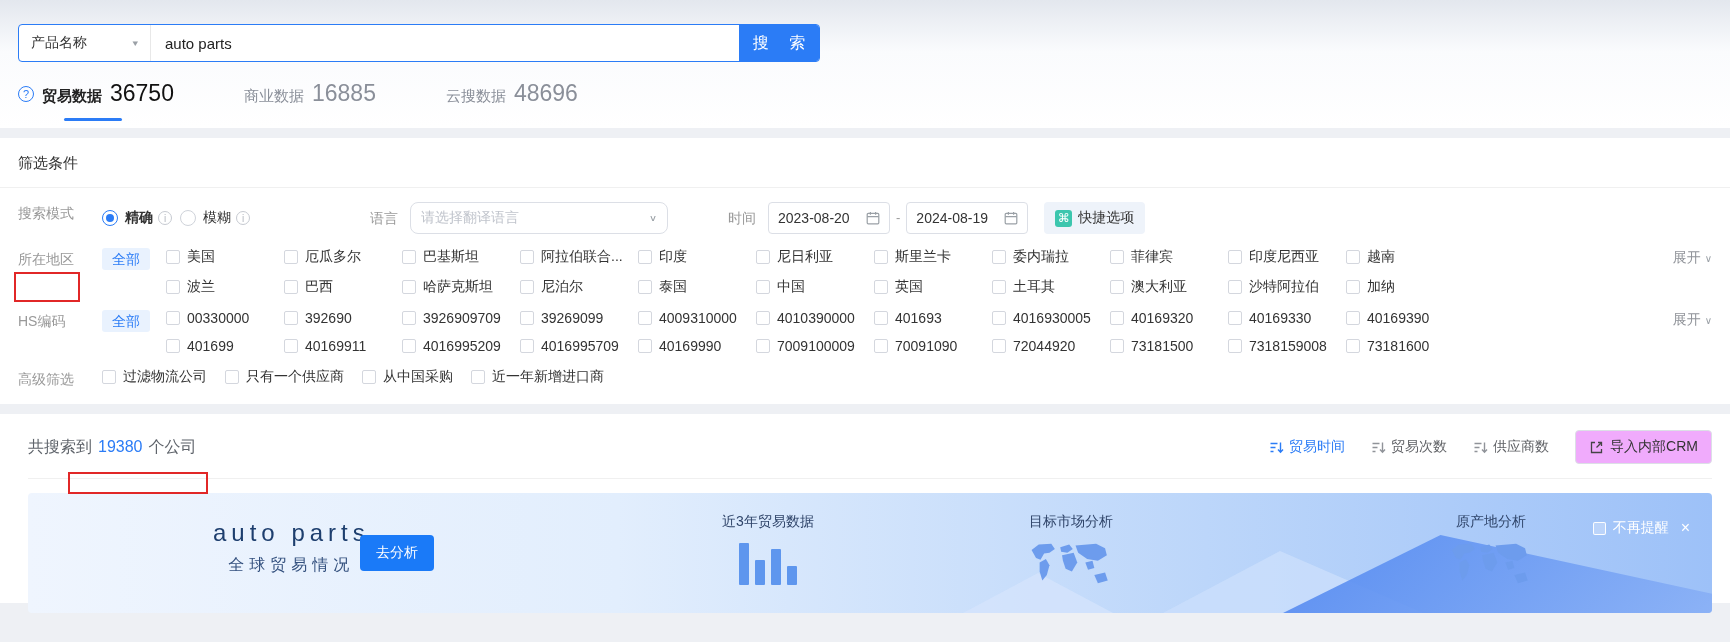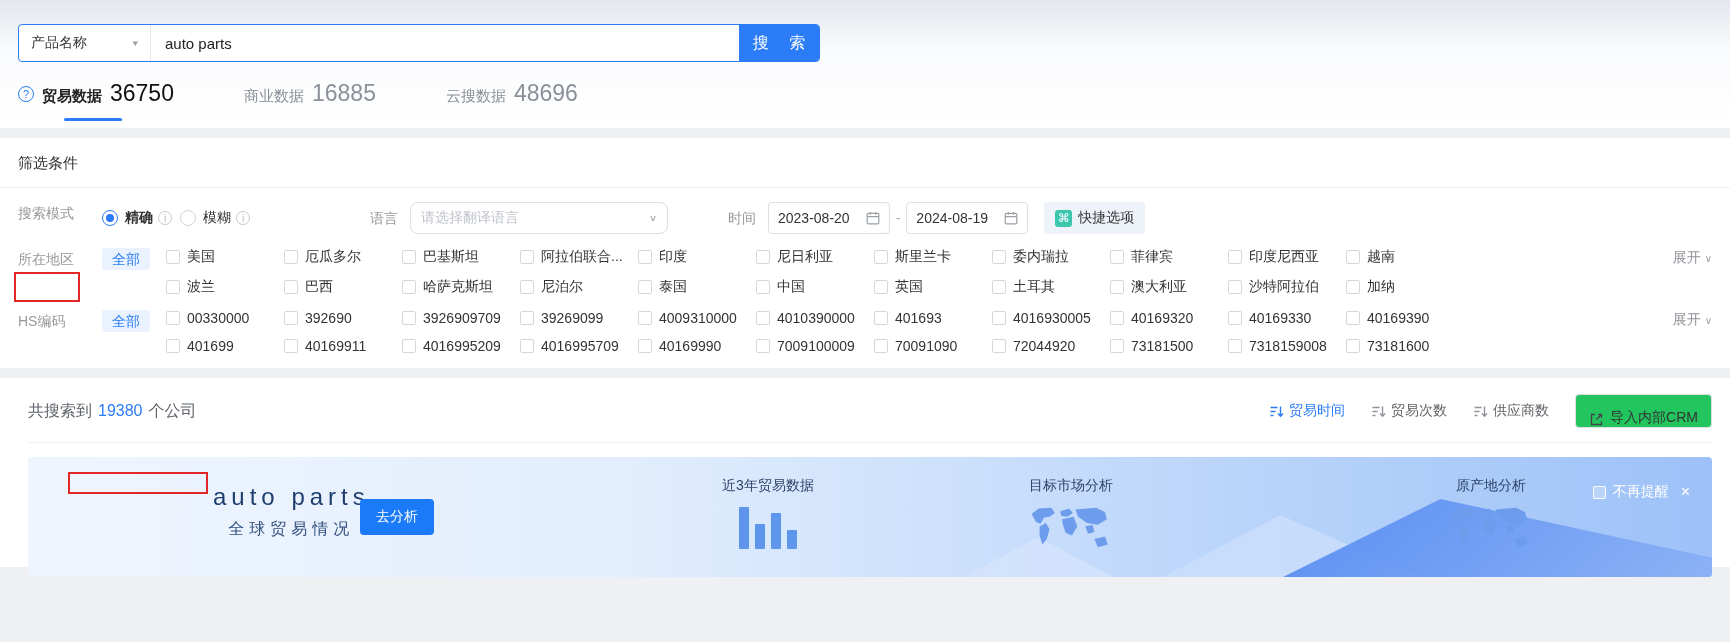--- a/index.html
+++ b/index.html
@@ -64,21 +64,21 @@
 
   
   .results { background:#fff; margin-top:10px; padding:16px 18px 0 28px; height:189px; }
   .res-head { display:flex; align-items:center; justify-content:space-between; }
   .res-count { font-size:16px; color:#5f646b; }
   .res-count .num { color:#2b7cf6; margin:0 6px; }
   .res-tools { display:flex; align-items:center; }
   .sort-item { display:flex; align-items:center; margin-right:26px; cursor:pointer; font-size:14px; color:#606266; }
   .sort-item svg { margin-right:5px; }
   .sort-item.active { color:#2b7cf6; }
-  .crm-btn { display:flex; align-items:flex-end; border:1px solid #dcdfe6; background:#22c55e; border-radius:4px; height:34px; padding:0 13px; font-size:14px; color:#333; cursor:pointer; }
+  .crm-btn { display:flex; align-items:center; border:1px solid #dcdfe6; background:#f0abfc; border-radius:4px; height:34px; padding:0 13px; font-size:14px; color:#333; cursor:pointer; }
   .crm-btn svg { margin-right:6px; }
   .res-divider { height:1px; background:#f0f0f0; margin-top:14px; }
 
   
   .banner { position:relative; margin-top:14px; height:120px; border-radius:4px; overflow:hidden; background:linear-gradient(90deg,#eff5fe 0%,#e2eefd 35%,#bcd6fa 70%,#9dc1f8 100%); }
   .tri { position:absolute; bottom:0; }
   .tri-1 { left:935px; width:150px; height:40px; background:#d4e4fc; clip-path:polygon(50% 0,100% 100%,0 100%); opacity:.8; }
   .tri-2 { left:1135px; width:260px; height:62px; background:#cadefc; clip-path:polygon(45% 0,100% 100%,0 100%); opacity:.85; }
   .tri-3 { left:1255px; width:450px; height:78px; background:linear-gradient(135deg,#4f86f0,#8cb2f6); clip-path:polygon(35% 0,115% 100%,0 100%); opacity:.9; }
   .banner-left { position:absolute; left:185px; top:26px; text-align:center; }
@@ -369,20 +369,43 @@
           </label>
         <label class="cb">
             <span class="cbbox"></span>
             <span class="clbl">73181600</span>
           </label>
       </div>
       <span class="expand"><span>展开</span><span class="chev">∨</span></span>
     </div>
   </div>
 
+  <div class="frow">
+    <div class="flabel">高级筛选</div>
+    <div class="fcontent">
+      <div class="adv-group">
+        <label class="cb">
+            <span class="cbbox"></span>
+            <span class="clbl">过滤物流公司</span>
+          </label>
+        <label class="cb">
+            <span class="cbbox"></span>
+            <span class="clbl">只有一个供应商</span>
+          </label>
+        <label class="cb">
+            <span class="cbbox"></span>
+            <span class="clbl">从中国采购</span>
+          </label>
+        <label class="cb">
+            <span class="cbbox"></span>
+            <span class="clbl">近一年新增进口商</span>
+          </label>
+      </div>
+    </div>
+  </div>
 </section>
 
 <section class="card results">
   <div class="res-head">
     <div class="res-count">
       <span>共搜索到</span><span class="num">19380</span><span>个公司</span>
     </div>
     <div class="res-tools">
       <span class="sort-item active">
         <svg width="15" height="15" viewBox="0 0 15 15">

